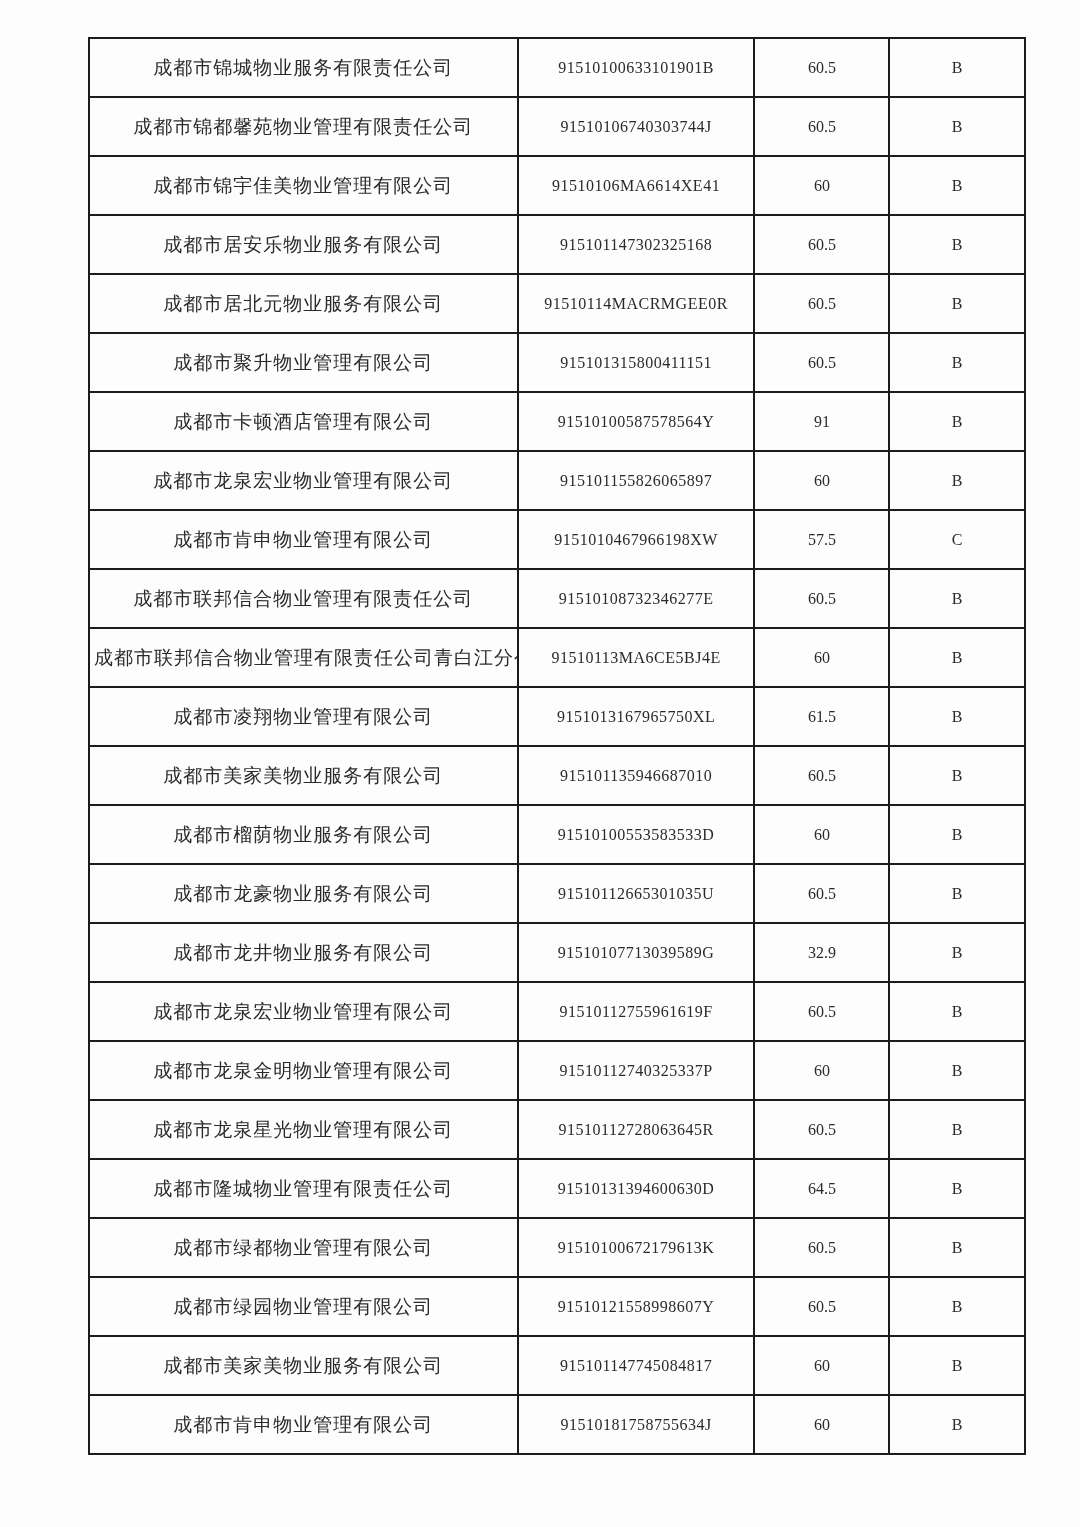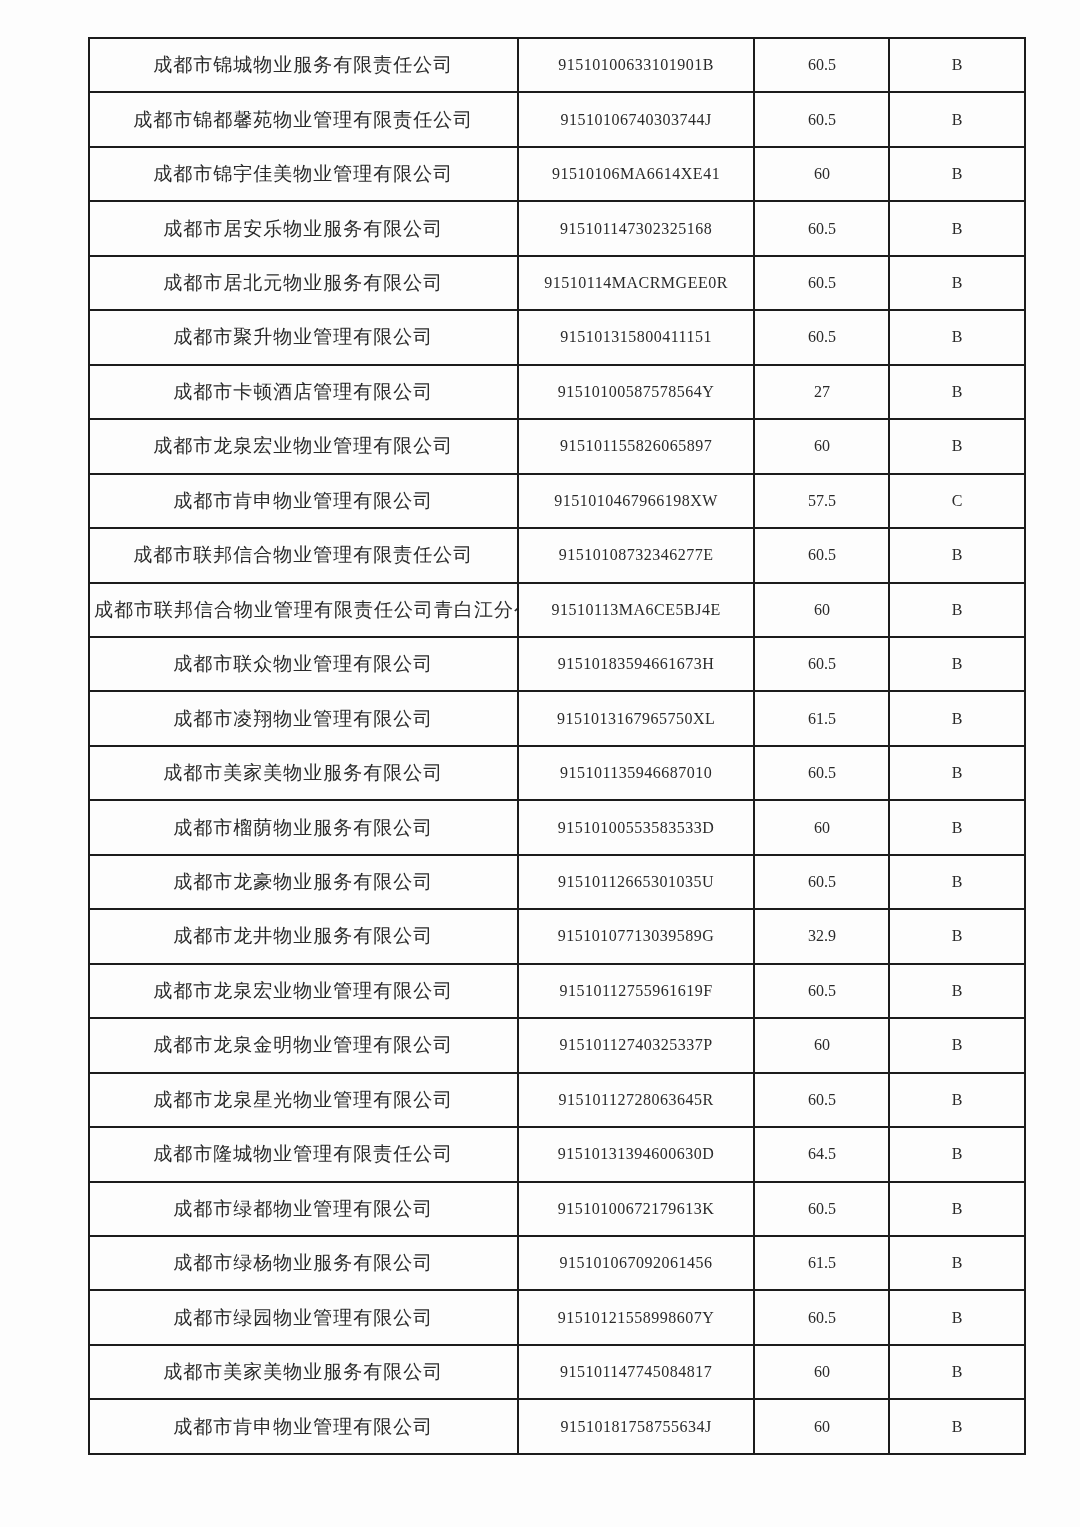--- a/index.html
+++ b/index.html
@@ -91,21 +91,21 @@
         </tr>
         <tr>
           <td class="c0">成都市聚升物业管理有限公司</td>
           <td class="c1">915101315800411151</td>
           <td class="c2">60.5</td>
           <td class="c3">B</td>
         </tr>
         <tr>
           <td class="c0">成都市卡顿酒店管理有限公司</td>
           <td class="c1">91510100587578564Y</td>
-          <td class="c2">27</td>
+          <td class="c2">91</td>
           <td class="c3">B</td>
         </tr>
         <tr>
           <td class="c0">成都市龙泉宏业物业管理有限公司</td>
           <td class="c1">915101155826065897</td>
           <td class="c2">60</td>
           <td class="c3">B</td>
         </tr>
         <tr>
           <td class="c0">成都市肯申物业管理有限公司</td>
@@ -119,26 +119,20 @@
           <td class="c2">60.5</td>
           <td class="c3">B</td>
         </tr>
         <tr>
           <td class="c0">成都市联邦信合物业管理有限责任公司青白江分公司</td>
           <td class="c1">91510113MA6CE5BJ4E</td>
           <td class="c2">60</td>
           <td class="c3">B</td>
         </tr>
         <tr>
-          <td class="c0">成都市联众物业管理有限公司</td>
-          <td class="c1">91510183594661673H</td>
-          <td class="c2">60.5</td>
-          <td class="c3">B</td>
-        </tr>
-        <tr>
           <td class="c0">成都市凌翔物业管理有限公司</td>
           <td class="c1">9151013167965750XL</td>
           <td class="c2">61.5</td>
           <td class="c3">B</td>
         </tr>
         <tr>
           <td class="c0">成都市美家美物业服务有限公司</td>
           <td class="c1">915101135946687010</td>
           <td class="c2">60.5</td>
           <td class="c3">B</td>
@@ -182,26 +176,20 @@
         <tr>
           <td class="c0">成都市隆城物业管理有限责任公司</td>
           <td class="c1">91510131394600630D</td>
           <td class="c2">64.5</td>
           <td class="c3">B</td>
         </tr>
         <tr>
           <td class="c0">成都市绿都物业管理有限公司</td>
           <td class="c1">91510100672179613K</td>
           <td class="c2">60.5</td>
-          <td class="c3">B</td>
-        </tr>
-        <tr>
-          <td class="c0">成都市绿杨物业服务有限公司</td>
-          <td class="c1">915101067092061456</td>
-          <td class="c2">61.5</td>
           <td class="c3">B</td>
         </tr>
         <tr>
           <td class="c0">成都市绿园物业管理有限公司</td>
           <td class="c1">91510121558998607Y</td>
           <td class="c2">60.5</td>
           <td class="c3">B</td>
         </tr>
         <tr>
           <td class="c0">成都市美家美物业服务有限公司</td>

